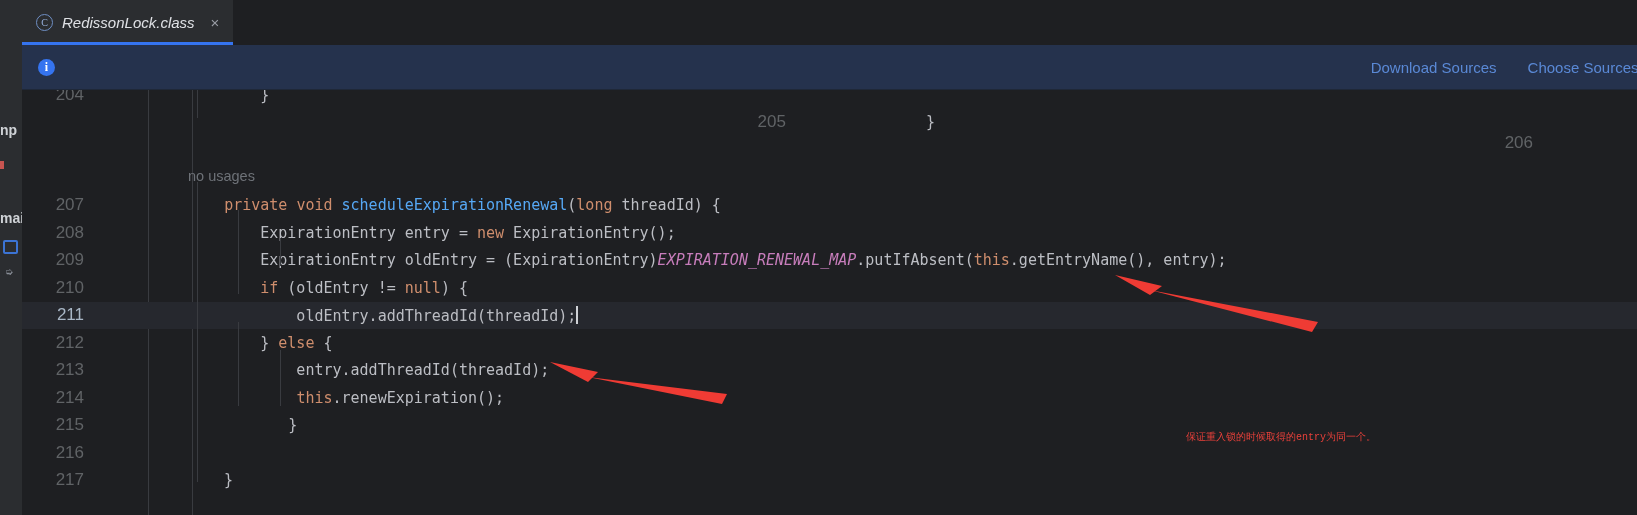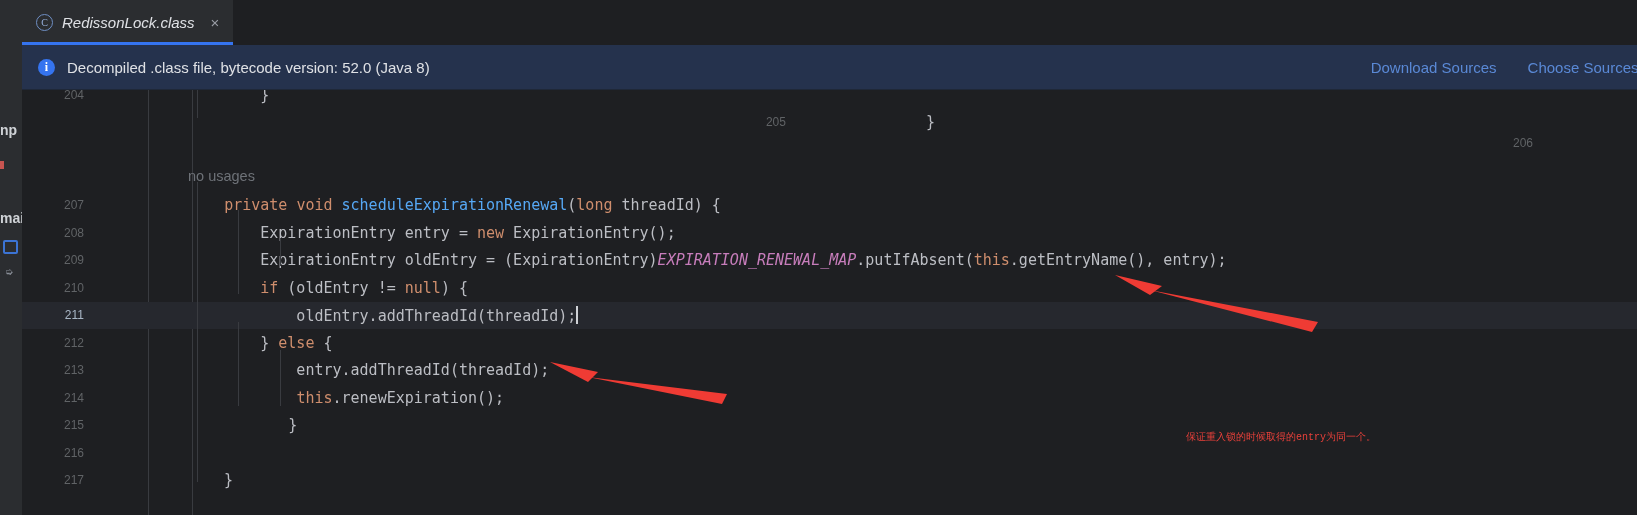--- a/index.html
+++ b/index.html
@@ -171,21 +171,21 @@
     display: flex;
     align-items: center;
   }
   .line.current { background: #26282e; }
   .line.current .lnum { color: #a9b7c6; }
 
   .lnum {
     width: 70px;
     text-align: right;
     color: #606366;
-    font-size: 12px;
+    font-size: 17px;
     font-family: "Liberation Sans", sans-serif;
     flex: none;
     padding-right: 8px;
   }
   .code-text {
     margin-left: 96px;
     font-family: "DejaVu Sans Mono", monospace;
     font-size: 15px;
     color: #bcbec4;
     white-space: pre;
@@ -250,21 +250,20 @@
       <div class="tab active" id="tab-el">
         <div class="tab-icon">C</div>
         <div class="tab-title">RedissonLock.class</div>
         <div class="tab-close">×</div>
         <div class="tab-underline"></div>
       </div>
     </div>
 
     <div class="banner">
       <div class="info-icon">i</div>
-      <div class="banner-text">Decompiled .class file, bytecode version: 52.0 (Java 8)</div>
       <div class="banner-actions">
         <div class="banner-link">Download Sources</div>
         <div class="banner-link clipped">Choose Sources...</div>
       </div>
     </div>
 
     <div class="code-area" id="code-area">
       <div class="gutter-sep"></div>
       <div class="gutter-sep2"></div>
       <div id="lines-host">

